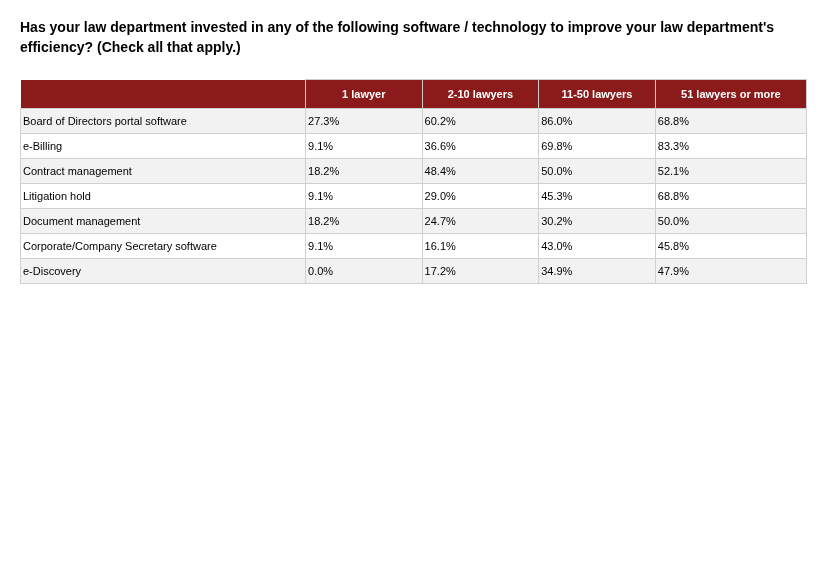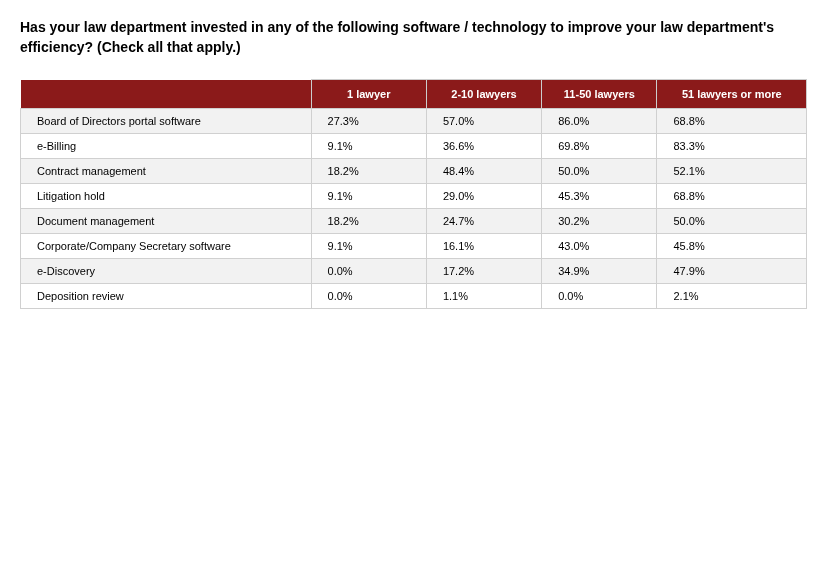--- a/index.html
+++ b/index.html
@@ -40,21 +40,21 @@
       background: transparent;
       border: none;
     }
     tbody tr:nth-child(odd) {
       background: #f2f2f2;
     }
     tbody tr:nth-child(even) {
       background: #ffffff;
     }
     tbody td {
-      padding: 6px 16px;
+      padding: 6px 2px;
       border: 1px solid #d0d0d0;
       color: #000;
     }
     tbody td.row-label {
       font-weight: normal;
       text-align: left;
       min-width: 220px;
     }
     tbody td.value {
       text-align: left;
@@ -74,21 +74,21 @@
         <th>1 lawyer</th>
         <th>2-10 lawyers</th>
         <th>11-50 lawyers</th>
         <th>51 lawyers or more</th>
       </tr>
     </thead>
     <tbody id="table-body">
     <tr>
           <td class="row-label">Board of Directors portal software</td>
           <td class="value">27.3%</td>
-          <td class="value">57.0%</td>
+          <td class="value">60.2%</td>
           <td class="value">86.0%</td>
           <td class="value">68.8%</td>
         </tr>
         <tr>
           <td class="row-label">e-Billing</td>
           <td class="value">9.1%</td>
           <td class="value">36.6%</td>
           <td class="value">69.8%</td>
           <td class="value">83.3%</td>
         </tr>
@@ -120,22 +120,15 @@
           <td class="value">43.0%</td>
           <td class="value">45.8%</td>
         </tr>
         <tr>
           <td class="row-label">e-Discovery</td>
           <td class="value">0.0%</td>
           <td class="value">17.2%</td>
           <td class="value">34.9%</td>
           <td class="value">47.9%</td>
         </tr>
-        <tr>
-          <td class="row-label">Deposition review</td>
-          <td class="value">0.0%</td>
-          <td class="value">1.1%</td>
-          <td class="value">0.0%</td>
-          <td class="value">2.1%</td>
-        </tr>
       </tbody>
   </table>
 </div>
 
 </body></html>

